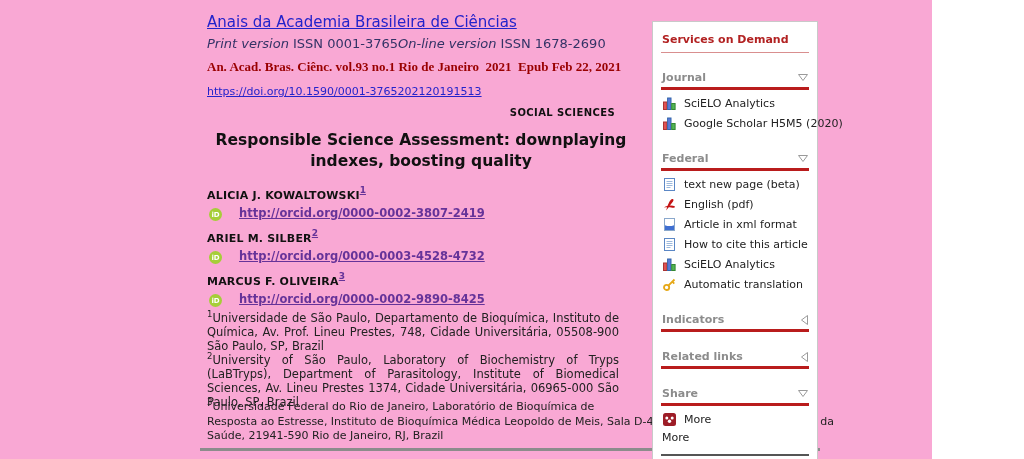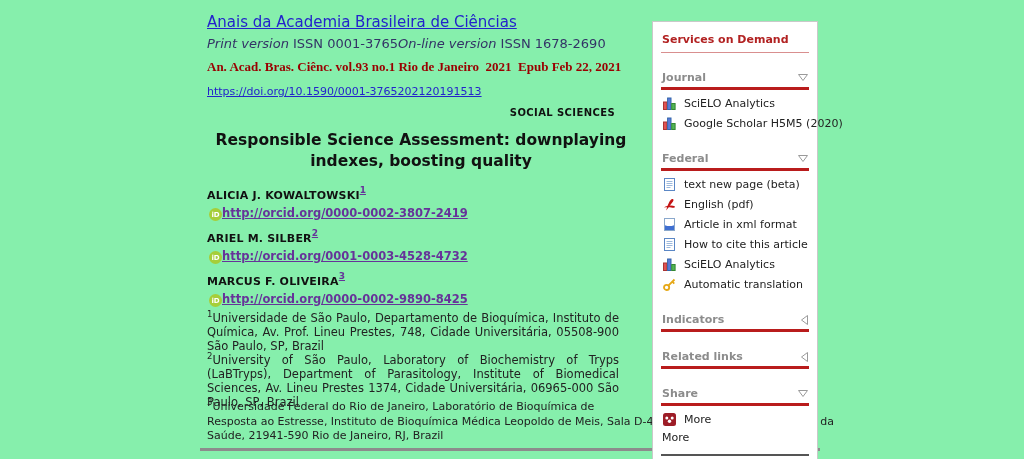--- a/index.html
+++ b/index.html
@@ -1,19 +1,19 @@
 <!DOCTYPE html>
 <html><head>
 <meta charset="utf-8">
 <style>
   * { margin:0; padding:0; box-sizing:content-box; }
   html,body { background:#ffffff; }
   .canvas {
-    position:relative; width:1024px; height:459px; overflow:hidden;
-    background:#86efac; font-family:"DejaVu Sans", sans-serif; color:#000;
+    position:relative; width:892px; height:459px; overflow:hidden;
+    background:#f9a8d4; font-family:"DejaVu Sans", sans-serif; color:#000;padding-left:40px;
   }
   .content { position:absolute; left:200px; top:0; width:620px; height:459px; }
 
   
   .journal-title {
     position:absolute; left:7px; top:13px;
     font-size:15px; color:#2323cb; text-decoration:underline; cursor:pointer;
     white-space:nowrap;
   }
   .issn-line { position:absolute; left:7px; top:36px; font-size:13px; color:#333366; white-space:nowrap; }
@@ -37,21 +37,21 @@
   }
 
   
   .authors { position:absolute; left:7px; top:184px; width:420px; }
   .author { margin-bottom:6px; }
   .author-name { font-size:11px; font-weight:bold; color:#111; letter-spacing:0.2px; }
   .sup-link {
     font-size:9px; font-weight:bold; color:#663399; text-decoration:underline;
     vertical-align:super; cursor:pointer;
   }
-  .orcid-row { display:flex; align-items:center; gap:0; margin:2px 0 7px 2px; height:15px; }
+  .orcid-row { display:flex; align-items:center; gap:17px; margin:2px 0 7px 2px; height:15px; }
   .orcid-link { font-size:11.5px; font-weight:bold; color:#663399; text-decoration:underline; cursor:pointer; }
   .orcid-badge { width:13px; height:13px; flex:0 0 13px; }
 
   
   .affils { position:absolute; left:7px; top:311px; width:412px; }
   .affil { font-size:11.5px; line-height:14px; color:#222; text-align:justify; }
   .affil sup, .affil3 sup { font-size:8.5px; line-height:0; }
   .affil3 { position:absolute; left:7px; top:400px; width:700px; }
   .affil3-line { font-size:11px; line-height:14.6px; color:#222; white-space:nowrap; }
 
@@ -117,21 +117,21 @@
 
       <div class="author">
         <span class="author-name">ARIEL M. SILBER</span><a class="sup-link">2</a>
         <div class="orcid-row">
           <span class="orcid-badge">
             <svg width="13" height="13" viewBox="0 0 13 13">
                 <circle cx="6.5" cy="6.5" r="6.5" fill="#a6ce39"></circle>
                 <text x="6.5" y="9.2" font-size="7" font-weight="bold" fill="#fff" text-anchor="middle" font-family="DejaVu Sans, sans-serif">iD</text>
               </svg>
           </span>
-          <a class="orcid-link">http://orcid.org/0001-0003-4528-4732</a>
+          <a class="orcid-link">http://orcid.org/0000-0003-4528-4732</a>
         </div>
       </div>
 
       <div class="author">
         <span class="author-name">MARCUS F. OLIVEIRA</span><a class="sup-link">3</a>
         <div class="orcid-row">
           <span class="orcid-badge">
             <svg width="13" height="13" viewBox="0 0 13 13">
                 <circle cx="6.5" cy="6.5" r="6.5" fill="#a6ce39"></circle>
                 <text x="6.5" y="9.2" font-size="7" font-weight="bold" fill="#fff" text-anchor="middle" font-family="DejaVu Sans, sans-serif">iD</text>

